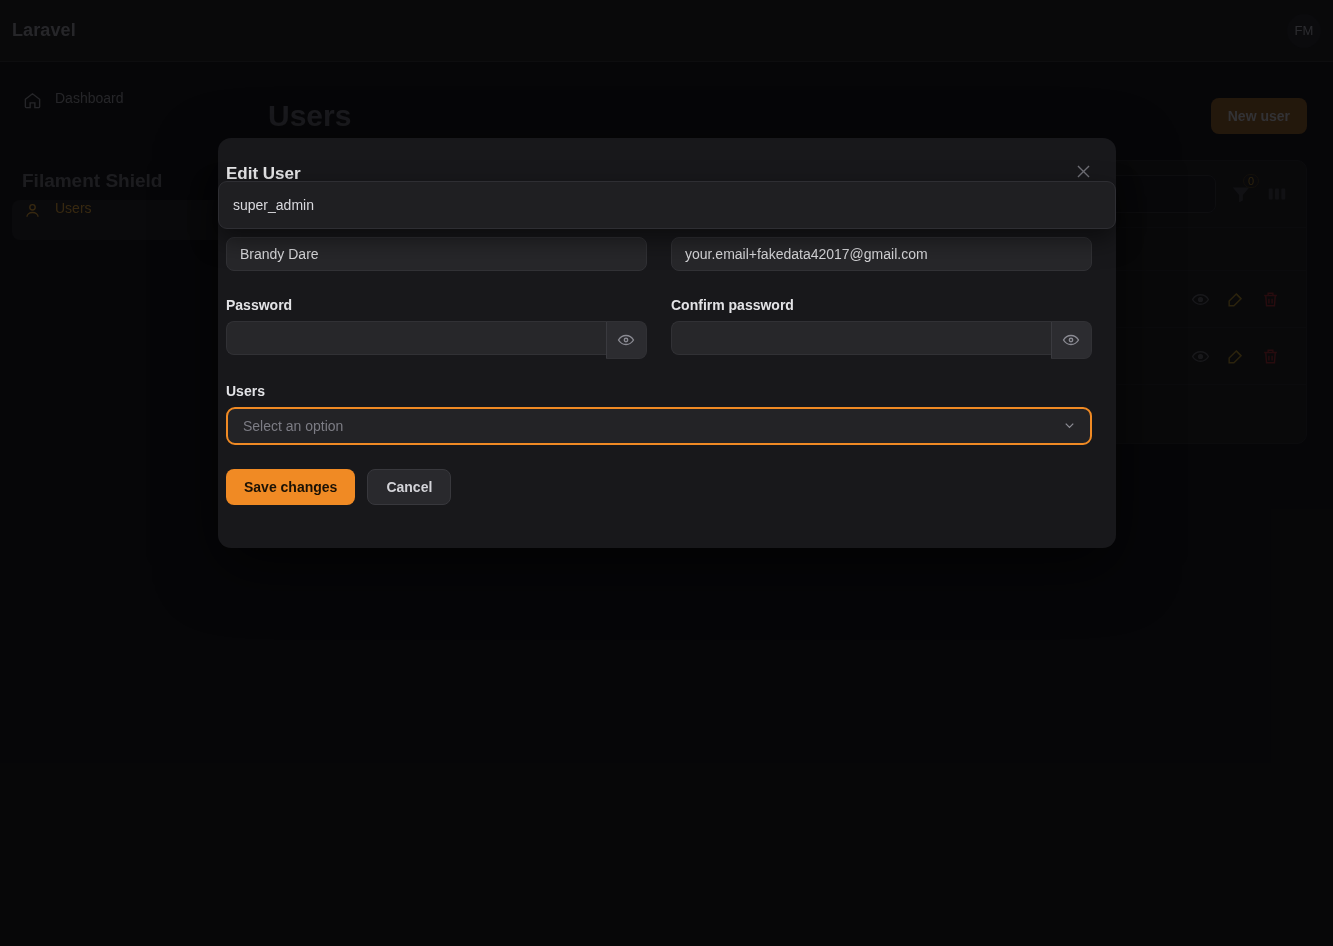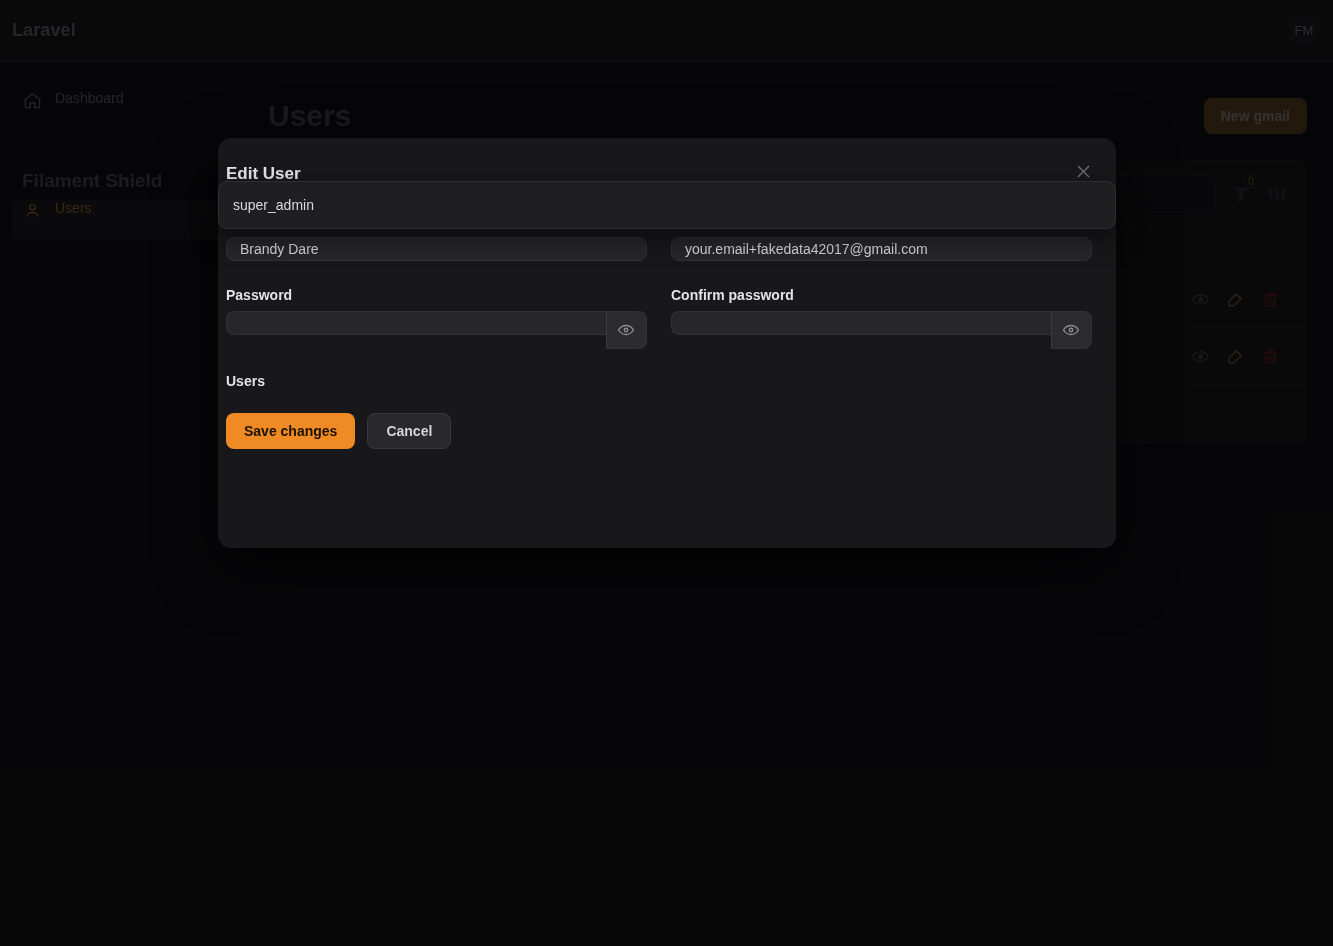--- a/index.html
+++ b/index.html
@@ -105,21 +105,21 @@
     background: none; border: none; font-family: inherit;
   }
   .modal-close svg { width: 19px; height: 19px; }
 
   .grid2 { display: grid; grid-template-columns: 1fr 1fr; column-gap: 24px; margin-top: 26px; }
   .field { margin-bottom: 0; }
   .f-label { font-size: 14px; font-weight: 600; color: #e3e3e6; margin-bottom: 8px; display: block; }
   .req { color: #e0484f; font-size: 11px; vertical-align: super; margin-left: 1px; }
 
   .input {
-    width: 100%; height: 24px;
+    width: 100%; height: 34px;
     background: #27272a; border: 1px solid #313135; border-radius: 8px;
     color: #d8d8db; font-size: 14px; font-family: inherit;
     padding: 0 13px;
   }
   .input::placeholder { color: #6e6e76; }
 
   .pw-wrap { display: flex; width: 100%; }
   .pw-wrap .input { border-radius: 8px 0 0 8px; border-right: none; }
   .pw-toggle {
     width: 46px; height: 38px;
@@ -190,21 +190,21 @@
             <path d="M5 20c0-3.3 3.1-5.5 7-5.5s7 2.2 7 5.5"></path>
           </svg>
         </span>
         <span>Users</span>
       </div>
     </div>
 
     <div class="content">
       <div class="page-head">
         <div class="page-title">Users</div>
-        <button class="btn-new">New gmail</button>
+        <button class="btn-new">New user</button>
       </div>
 
       <div class="card">
         <div class="card-toolbar">
           <div class="search-box" placeholder=""></div>
 
           <div class="tool-ico">
             <svg viewBox="0 0 24 24" fill="currentColor">
               <path d="M3 5h18l-7 8v6l-4 2v-8z"></path>
             </svg>
@@ -322,20 +322,28 @@
               <path d="M2 12s3.6-6 10-6 10 6 10 6-3.6 6-10 6-10-6-10-6z"></path>
               <circle cx="12" cy="12" r="2.3"></circle>
             </svg>
           </button>
         </div>
       </div>
     </div>
 
     <div class="roles-block">
       <label class="f-label">Users</label>
+      <div class="select-ctl">
+        <span class="select-ph">Select an option</span>
+        <span class="chev">
+          <svg viewBox="0 0 24 24" fill="none" stroke="currentColor" stroke-width="2">
+            <path d="M6 9l6 6 6-6"></path>
+          </svg>
+        </span>
+      </div>
 
       <div class="dropdown">
         <div class="dd-option">super_admin</div>
       </div>
     </div>
 
     <div class="actions">
       <button class="btn-save">Save changes</button>
       <button class="btn-cancel">Cancel</button>
     </div>

